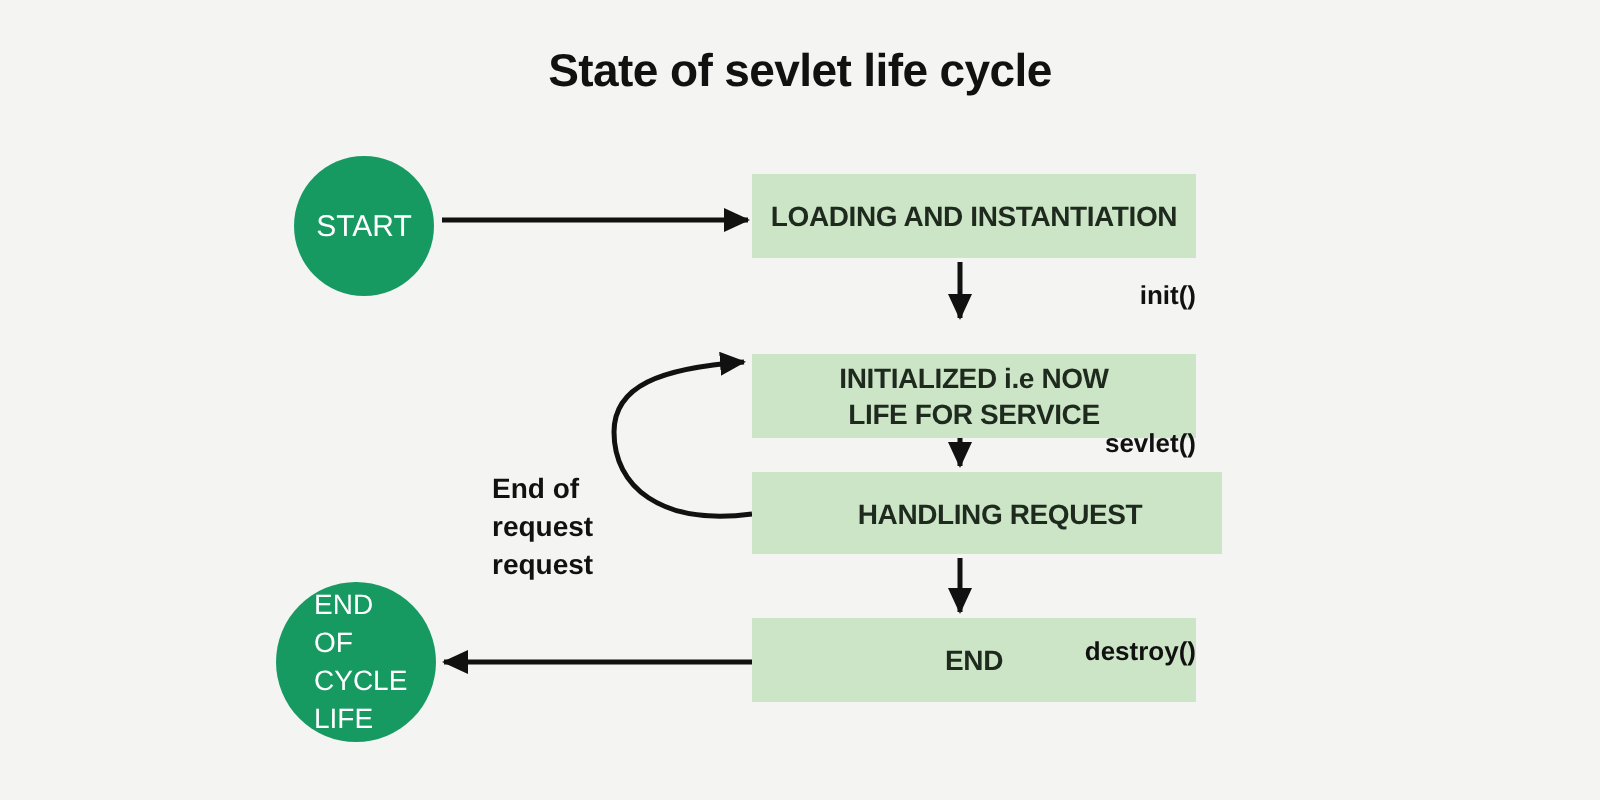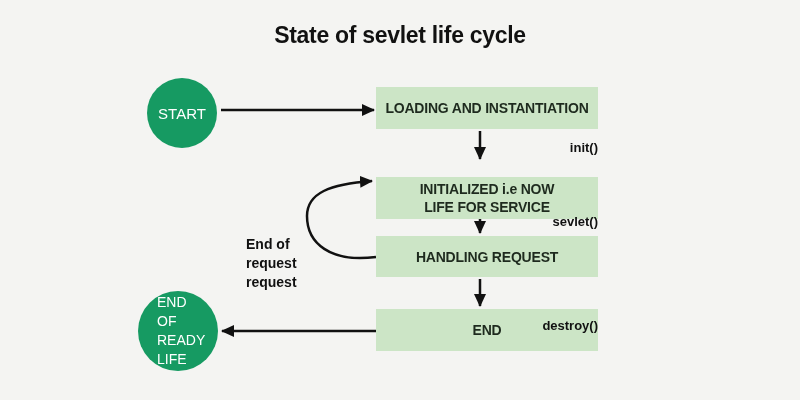--- a/index.html
+++ b/index.html
@@ -77,21 +77,21 @@
     font-size: 14px;
     font-weight: bold;
     text-align: center;
     letter-spacing: -0.2px;
   }
   .box div {
     line-height: 18px;
   }
   .box-loading   { top: 87px;  height: 42px; }
   .box-initialized { top: 177px; height: 42px; }
-  .box-handling  { top: 236px; height: 41px; }
+  .box-handling  { top: 236px; height: 41px; padding-left: 13px; }
   .box-end       { top: 309px; height: 42px; }
   .method-label {
     position: absolute;
     right: 202px;
     font-size: 13px;
     font-weight: bold;
     color: #111111;
     text-align: right;
   }
   .label-init    { top: 140px; }
@@ -148,21 +148,21 @@
     <div>HANDLING REQUEST</div>
   </div>
 
   <div class="box box-end">
     <div>END</div>
   </div>
 
   <div class="circle circle-eol">
     <div class="lines">
       <div>END</div>
-      <div>OF READY</div>
+      <div>OF CYCLE</div>
       <div>LIFE</div>
     </div>
   </div>
 
   <div class="method-label label-init">init()</div>
   <div class="method-label label-service">sevlet()</div>
   <div class="method-label label-destroy">destroy()</div>
 
   <div class="loop-label">
     <div>End of</div>

